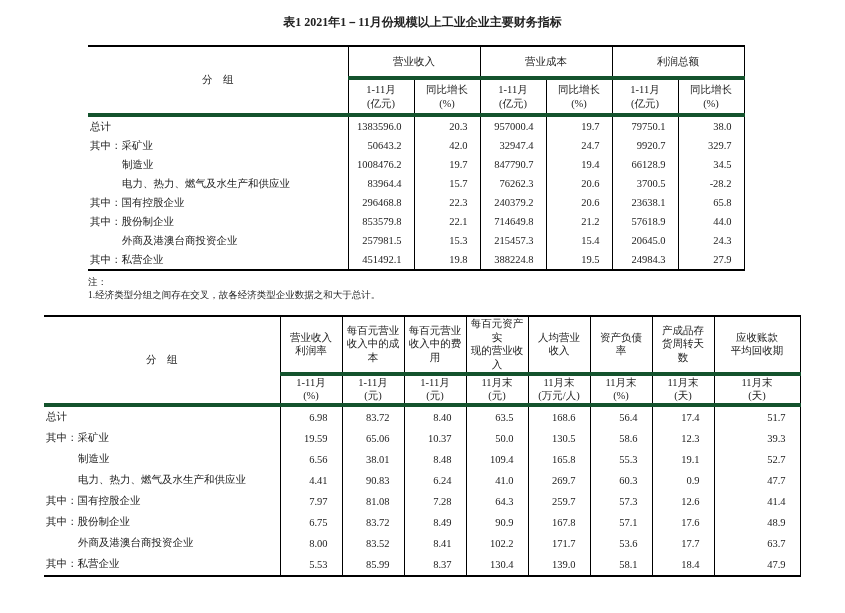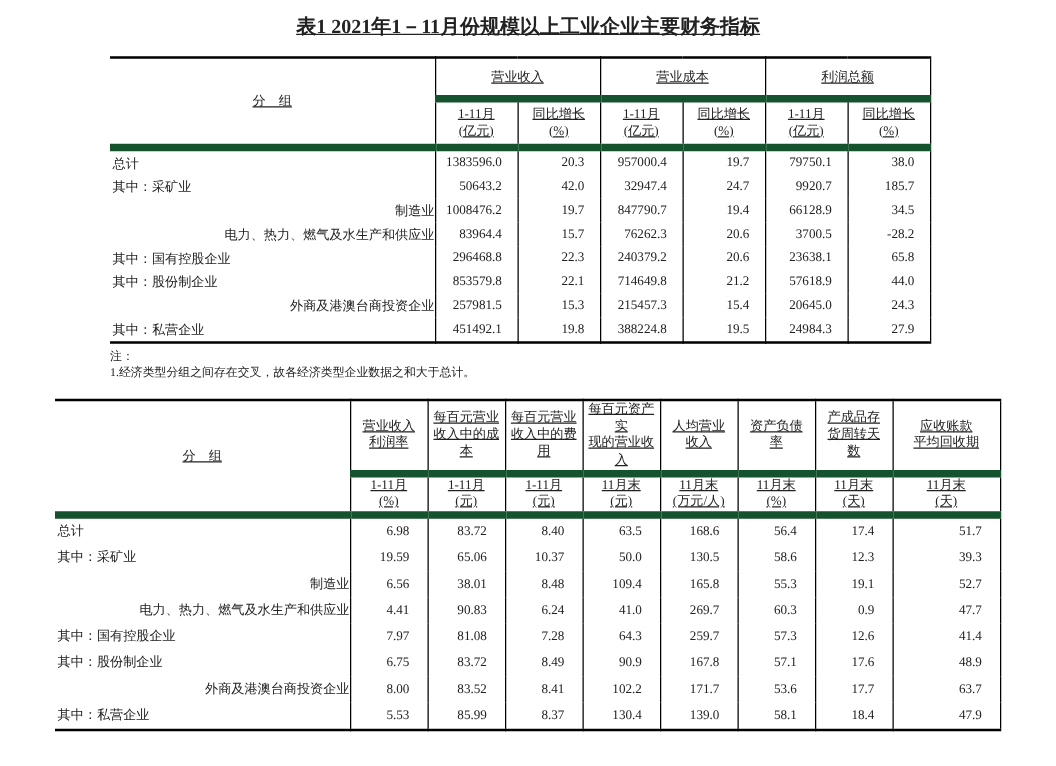--- a/index.html
+++ b/index.html
@@ -7,35 +7,34 @@
     width: 845px; height: 613px;
     background: #ffffff;
     font-family: "Liberation Serif", "DejaVu Serif", serif;
     color: #222222;
     overflow: hidden;
   }
   .page { width: 845px; height: 613px; }
   .page-title {
     text-align: center;
     font-weight: bold;
-    font-size: 16px;
+    font-size: 12px;
     color: #222222;
     line-height: 18px;
-    text-decoration: underline;
   }
   #title1 { padding-top: 13px; }
   #title2 { margin-top: 17px; }
 
   table { border-collapse: collapse; table-layout: fixed; }
   th, td { font-weight: normal; font-size: 10.5px; padding: 0; vertical-align: middle; }
 
   .t1 { margin: 14px 0 0 88px; width: 656px; border-top: 2px solid #000; border-bottom: 2px solid #000; }
   .t2 { margin: 13px 0 0 44px;  width: 756px; border-top: 2px solid #000; border-bottom: 2px solid #000; }
   .t1 th, .t1 td, .t2 th, .t2 td { border-right: 1px solid #000; }
-  .hsep { border-bottom: 6px solid #14532d; text-decoration: underline; }
+  .hsep { border-bottom: 4px solid #14532d; }
 
   .t1 col.c-lbl { width: 260px; }
   .t1 col.c-num { width: 66px; }
   .t2 col.c-lbl { width: 236px; }
   .t2 col.c-num { width: 62px; }
   .t2 col.c-num-wide { width: 86px; }
 
   .t1 tr.grp-row th { height: 29px; }
   .t1 tr.sub-row th { height: 33px; }
   .t1 tbody td { height: 19px; }
@@ -43,21 +42,21 @@
   .t2 tr.per-row th { height: 24px; }
   .t2 tbody td { height: 21px; }
 
   .gc { text-align: center; }
   .sp { text-align: center; }
   .sub div, .namecell div { text-align: center; line-height: 1.3; }
 
   .num { text-align: right; padding-right: 12px; }
   .t2 .num { padding-right: 14px; }
   .lbl { text-align: left; padding-left: 2px; white-space: nowrap; }
-  .ind { padding-left: 34px; text-align: right; }
+  .ind { padding-left: 34px; }
 
   .notes {
     margin: 5px 0 0 88px;
     font-size: 9.5px;
     line-height: 13px;
     color: #222222;
   }
 </style>
 </head>
 <body>
@@ -120,21 +119,21 @@
         <td class="num">79750.1</td>
         <td class="num">38.0</td>
       </tr>
       <tr>
         <td class="lbl"><span>其中：</span><span>采矿业</span></td>
         <td class="num">50643.2</td>
         <td class="num">42.0</td>
         <td class="num">32947.4</td>
         <td class="num">24.7</td>
         <td class="num">9920.7</td>
-        <td class="num">185.7</td>
+        <td class="num">329.7</td>
       </tr>
       <tr>
         <td class="lbl ind"><span>制造业</span></td>
         <td class="num">1008476.2</td>
         <td class="num">19.7</td>
         <td class="num">847790.7</td>
         <td class="num">19.4</td>
         <td class="num">66128.9</td>
         <td class="num">34.5</td>
       </tr>

